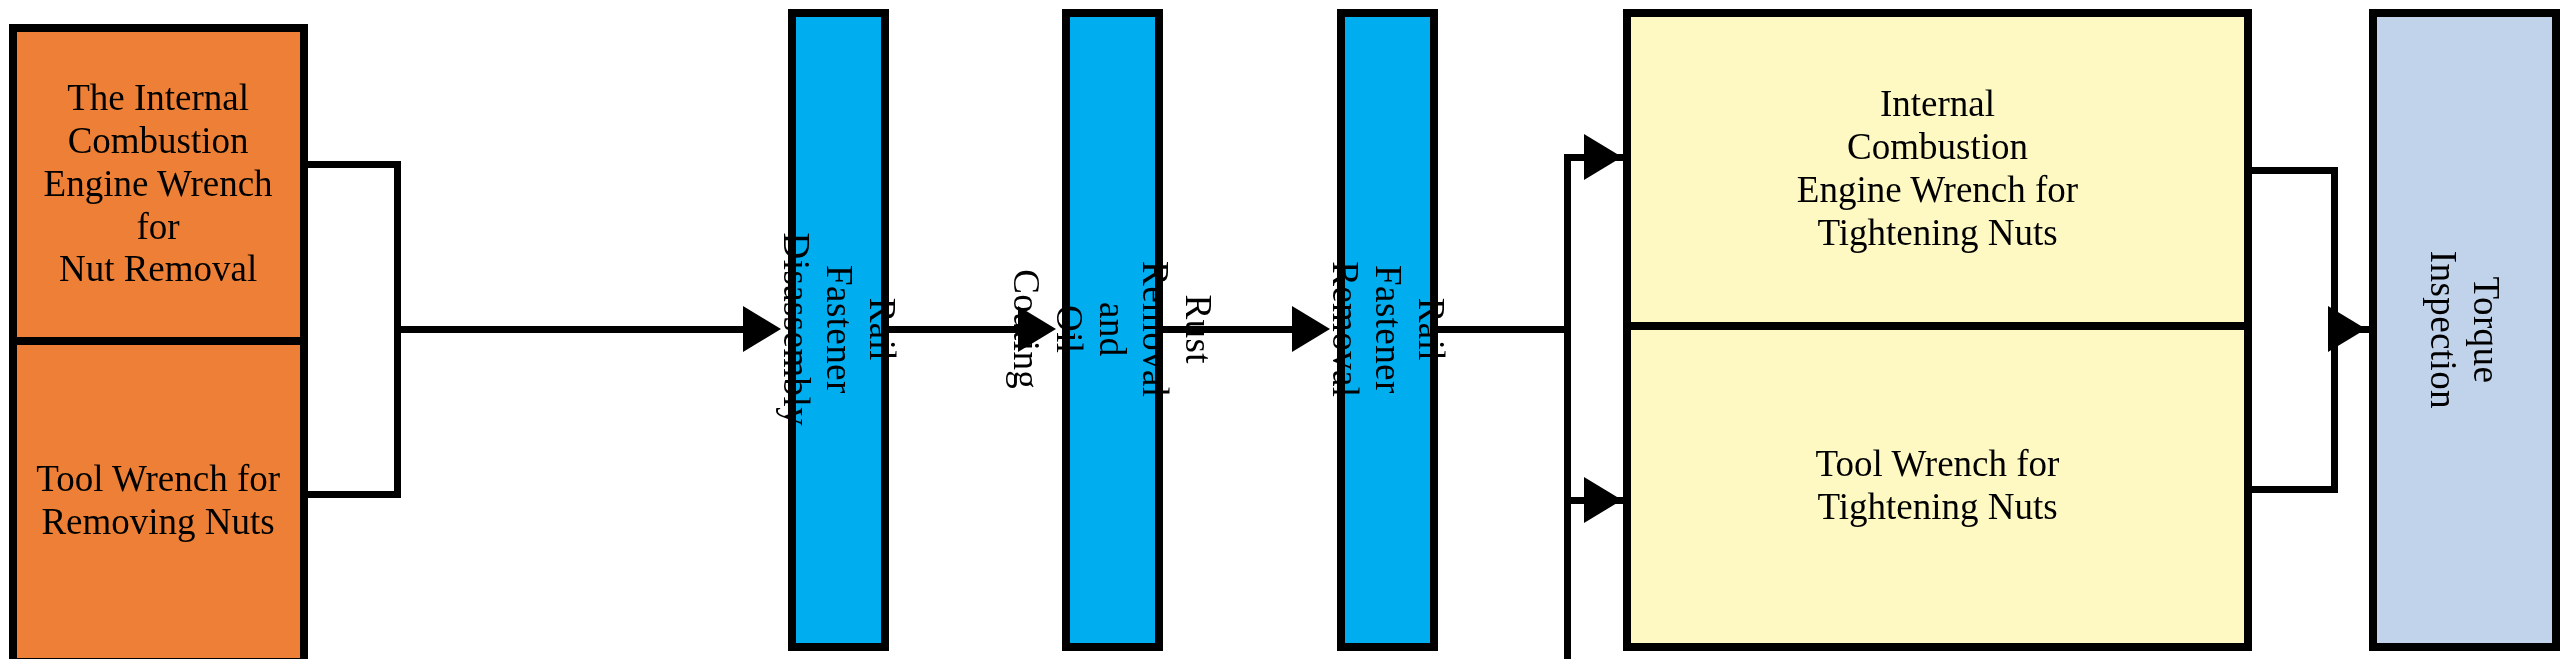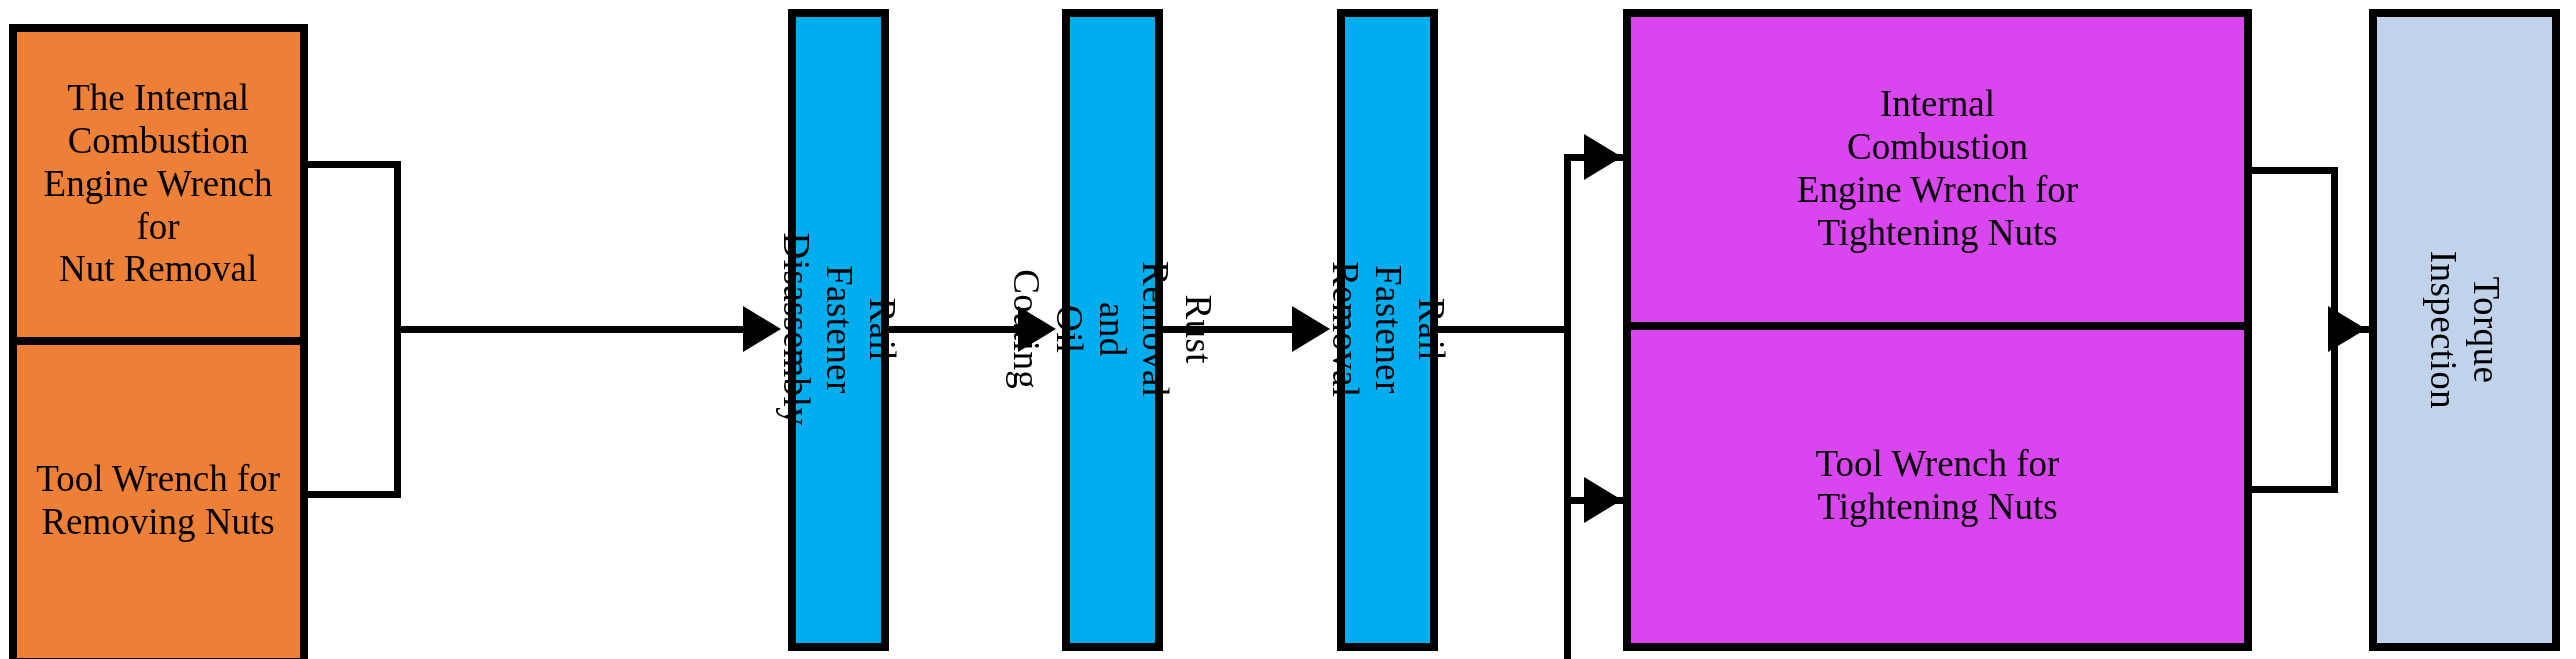--- a/index.html
+++ b/index.html
@@ -65,21 +65,21 @@
     transform: rotate(90deg);
     white-space: pre-line;
     text-align: center;
     line-height: 1.16;
     letter-spacing: 0.4px;
   }
 
   
   .c-orange   { background: #ed8036; margin-top: 15px; }
   .c-blue     { background: #00adef; }
-  .c-green    { background: #d946ef; }
+  .c-green    { background: #fef9c3; }
   .c-lavender { background: #c1d3ea; }
 
   
   .hline {
     position: absolute;
     background: #000000;
     height: 7px;
   }
   .vline {
     position: absolute;

